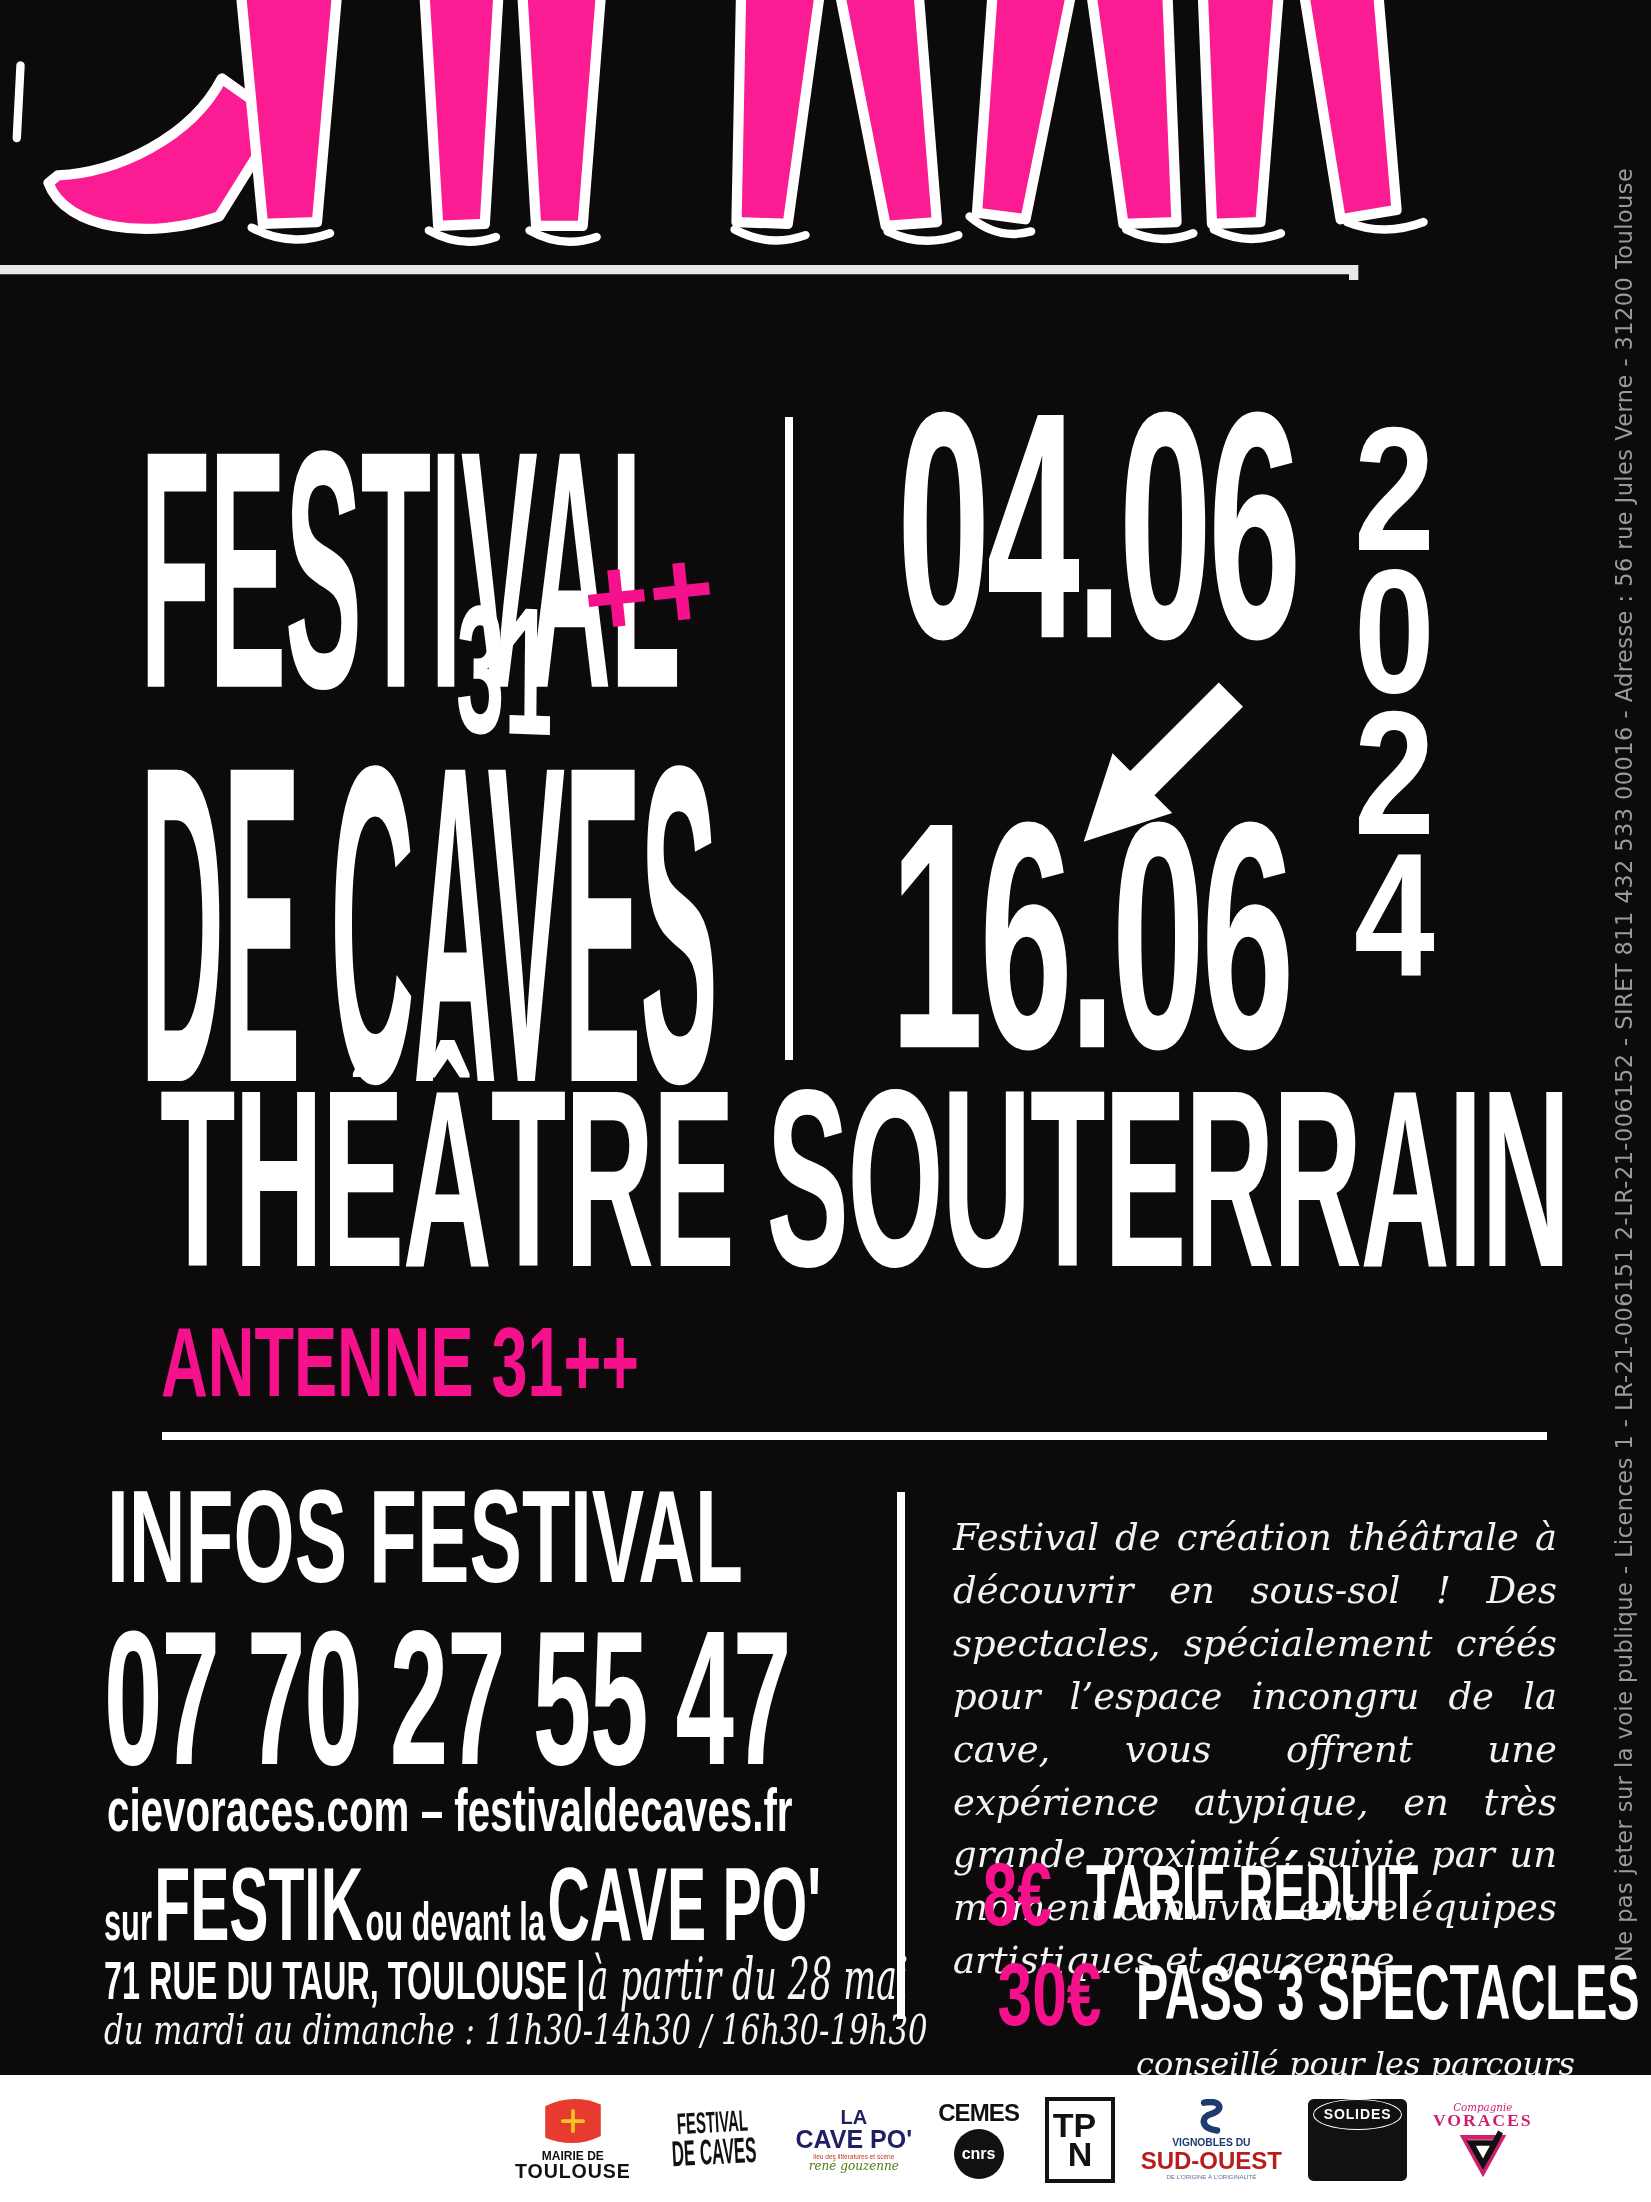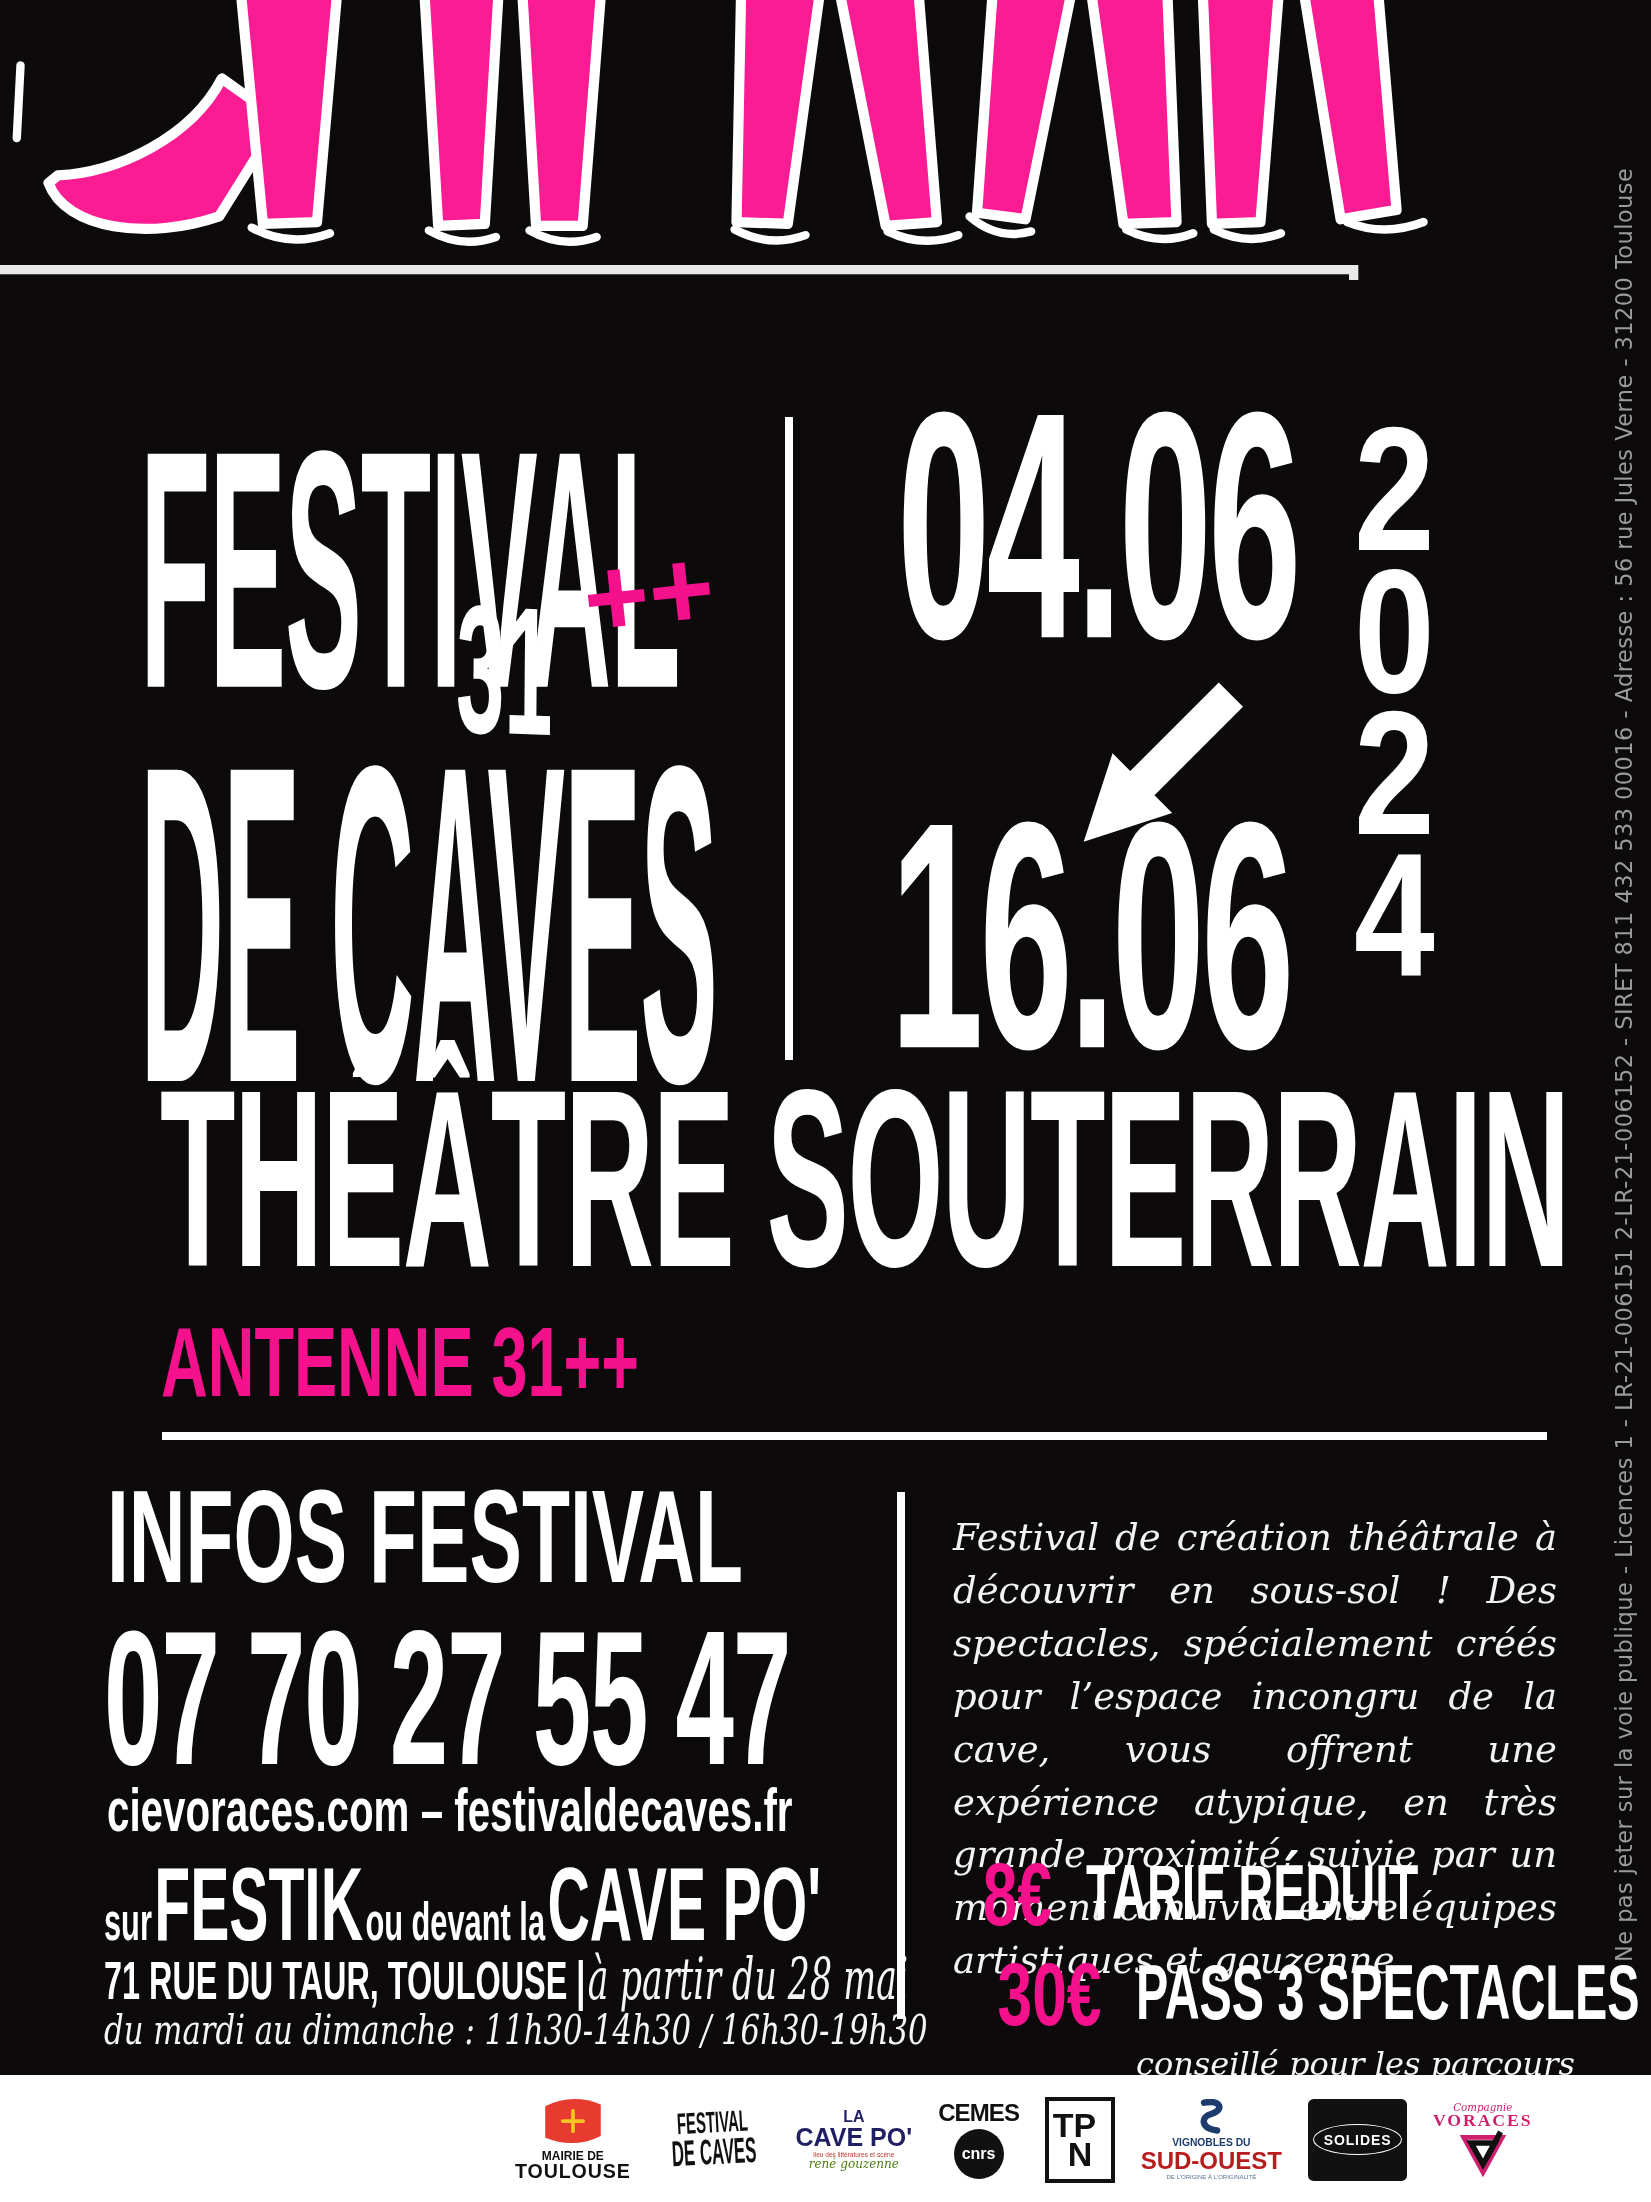--- a/index.html
+++ b/index.html
@@ -138,21 +138,21 @@
         <span style="font-size:12px;font-weight:bold;color:#111;margin-top:2.8px;">MAIRIE DE</span>
         <span style="font-size:19.6px;font-weight:bold;color:#111;letter-spacing:0.9px;">TOULOUSE</span>
       </div>
 
       <div class="logo-item" style="transform:rotate(-3deg);">
         <span style="display:inline-block;font-size:18.6px;font-weight:bold;color:#111;transform:scale(0.8,1.6);">FESTIVAL</span>
         <span style="display:inline-block;font-size:22.4px;font-weight:bold;color:#111;margin-top:9.3px;transform:scale(0.75,1.6);">DE CAVES</span>
       </div>
 
       <div class="logo-item">
-        <span style="font-size:16px;font-weight:bold;color:#201f63;">LA</span>
+        <span style="font-size:20px;font-weight:bold;color:#201f63;">LA</span>
         <span style="font-size:25px;font-weight:bold;color:#201f63;">CAVE PO'</span>
         <span style="font-size:6.5px;color:#c0392b;margin-top:1.9px;">lieu des littératures et scène</span>
         <span class="ital" style="font-size:12px;color:#4d7c0f;">rené gouzenne</span>
       </div>
 
       <div class="logo-item" style="flex-direction:column;gap:4px;">
         <span style="font-size:24px;font-weight:bold;color:#111;letter-spacing:-0.9px;">CEMES</span>
         <span style="width:50px;height:50px;background:#111;border-radius:50%;color:#fff;font-size:16px;font-weight:bold;display:flex;align-items:center;justify-content:center;">cnrs</span>
       </div>
 
@@ -163,21 +163,21 @@
 
       <div class="logo-item">
         <svg width="37" height="37" viewBox="0 0 40 40">
           <path d="M12,4 C30,0 34,12 20,16 C8,19 8,32 26,34" stroke="#1d3c6d" stroke-width="7" fill="none" stroke-linecap="round"></path>
         </svg>
         <span style="font-size:10.3px;font-weight:bold;color:#1d3c6d;margin-top:1.9px;">VIGNOBLES DU</span>
         <span style="font-size:24px;font-weight:bold;color:#b91c1c;">SUD-OUEST</span>
         <span style="font-size:6px;color:#1d3c6d;opacity:0.75;margin-top:0.9px;">DE L'ORIGINE À L'ORIGINALITÉ</span>
       </div>
 
-      <div style="width:99px;height:82px;background:#111;border-radius:5.6px;display:flex;align-items:center;justify-content:center;">
+      <div style="width:99px;height:82px;background:#111;border-radius:5.6px;display:flex;align-items:flex-start;justify-content:center;">
         <span style="border:1.9px solid #fff;border-radius:50%;padding:6.5px 9.3px;color:#fff;font-size:14px;font-weight:bold;letter-spacing:0.9px;">SOLIDES</span>
       </div>
 
       <div class="logo-item">
         <span class="ital" style="font-size:10.3px;color:#cf1f6e;">Compagnie</span>
         <span style="font-family:'Liberation Serif',serif;font-size:17.7px;font-weight:bold;color:#cf1f6e;letter-spacing:1.9px;">VORACES</span>
         <svg width="50" height="48" viewBox="0 0 54 52">
           <path d="M6,8 L48,8 L27,46 Z" stroke="#cf1f6e" stroke-width="5" fill="none"></path>
           <path d="M14,14 L40,14 L27,37 Z" stroke="#111" stroke-width="6" fill="none"></path>
           <path d="M46,2 L31,30" stroke="#111" stroke-width="6"></path>

